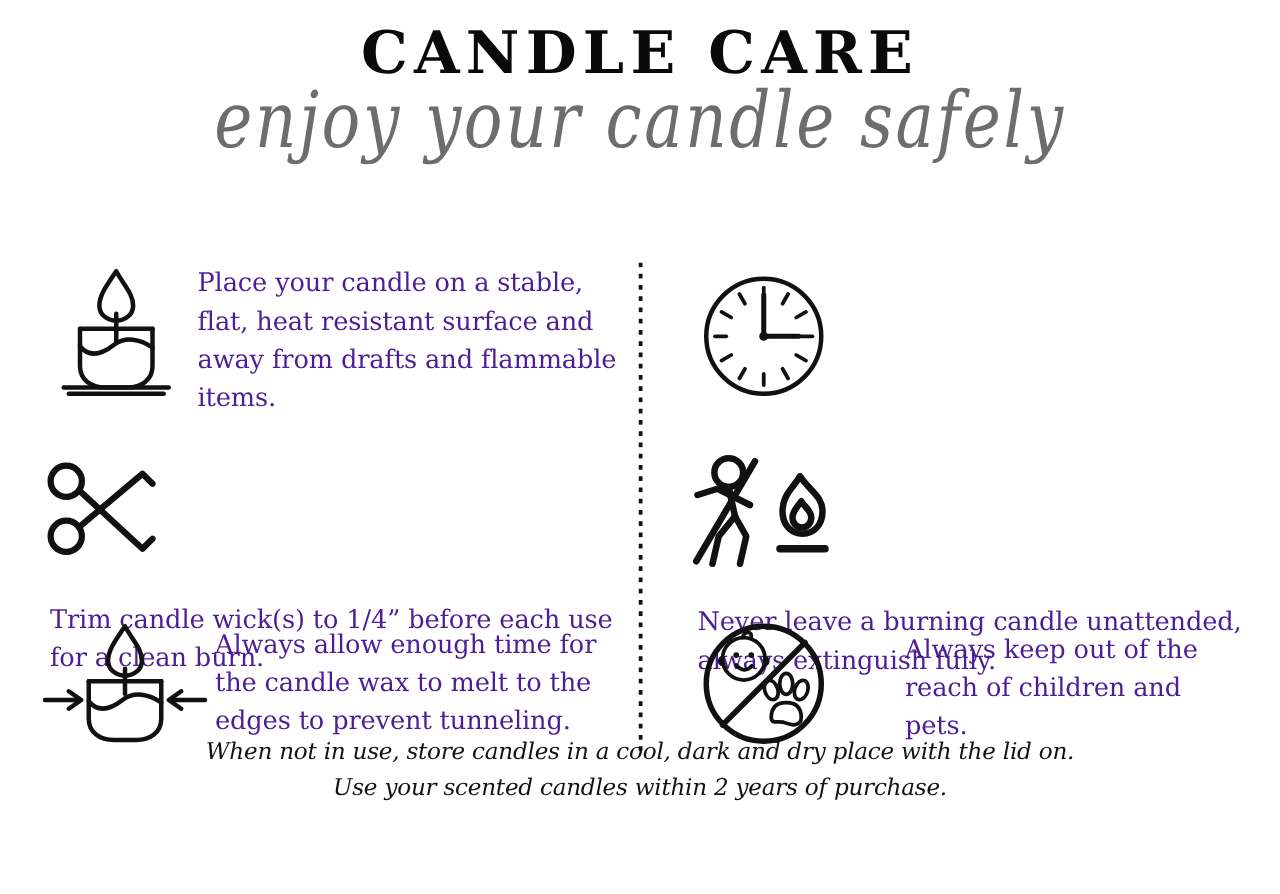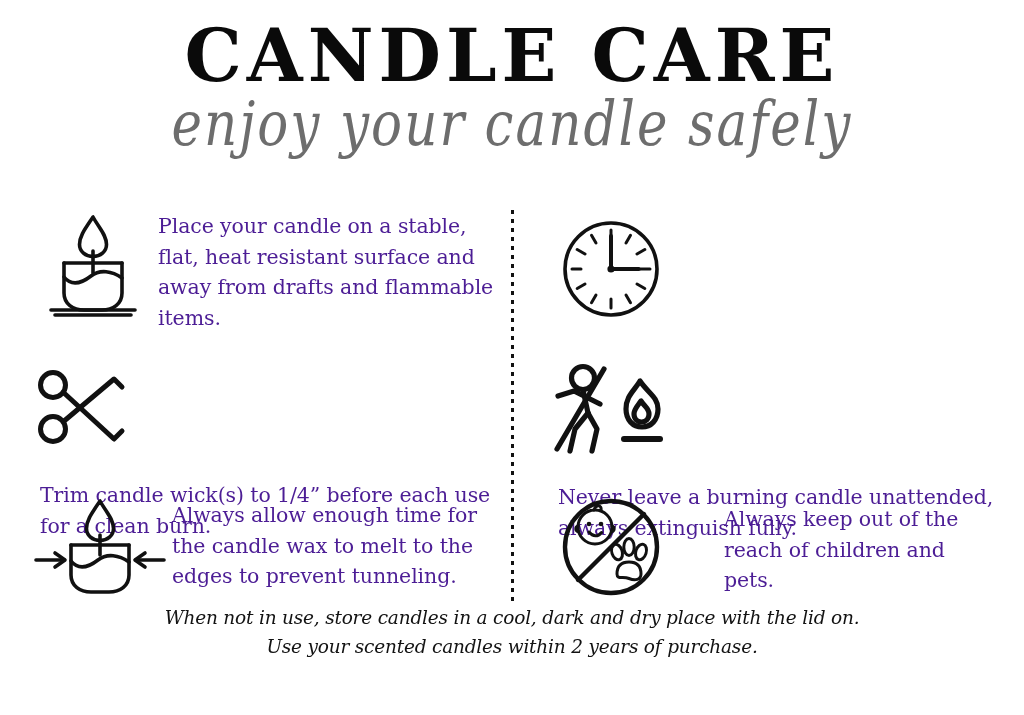--- a/index.html
+++ b/index.html
@@ -26,21 +26,21 @@
 
   
   .header {
     text-align: center;
     padding-top: 18px;
   }
 
   .title {
     font-family: "DejaVu Serif", serif;
     font-weight: 700;
-    font-size: 72px;
+    font-size: 47px;
     letter-spacing: 5px;
     line-height: 1.05;
     color: #0a0a0a;
     white-space: nowrap;
   }
 
   .subtitle {
     font-family: "DejaVu Serif", serif;
     font-style: italic;
     font-weight: 400;
@@ -127,21 +127,21 @@
   .r1-right .tip-text { padding-top: 5px; }
   .r2-right .tip-icon { margin-top: -4px; }
   .r2-right .tip-text { padding-top: 12px; }
   .r3-right .tip-icon { margin-top: 2px; }
   .r3-right .tip-text { padding-top: 18px; margin-left: 48px; }
 
   
   .footer {
     position: absolute;
     left: 0;
-    top: 604px;
+    top: 588px;
     width: 1024px;
     text-align: center;
     font-family: "DejaVu Serif", serif;
     font-style: italic;
     font-size: 18.5px;
     line-height: 1.55;
     color: #121212;
     letter-spacing: -0.2px;
   }
   .footer div { white-space: nowrap; }

